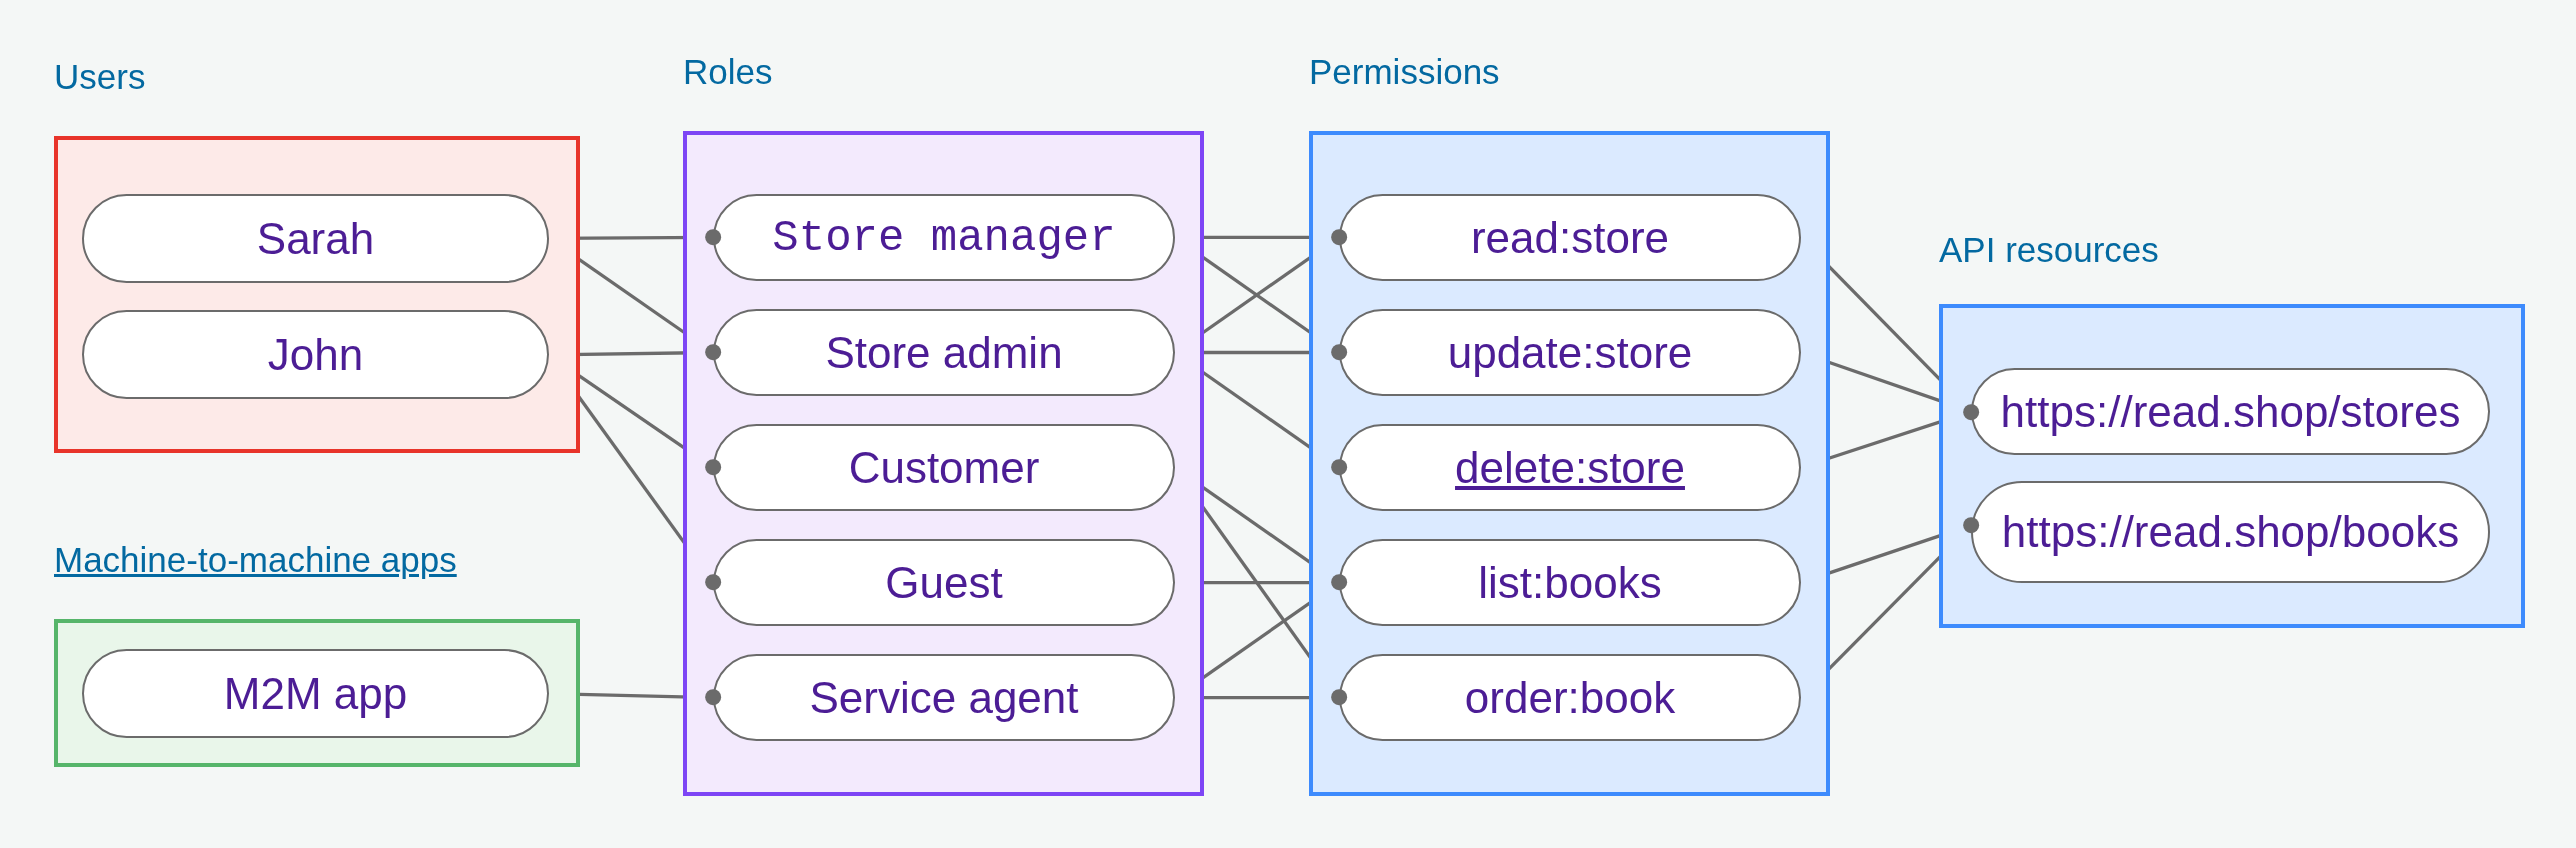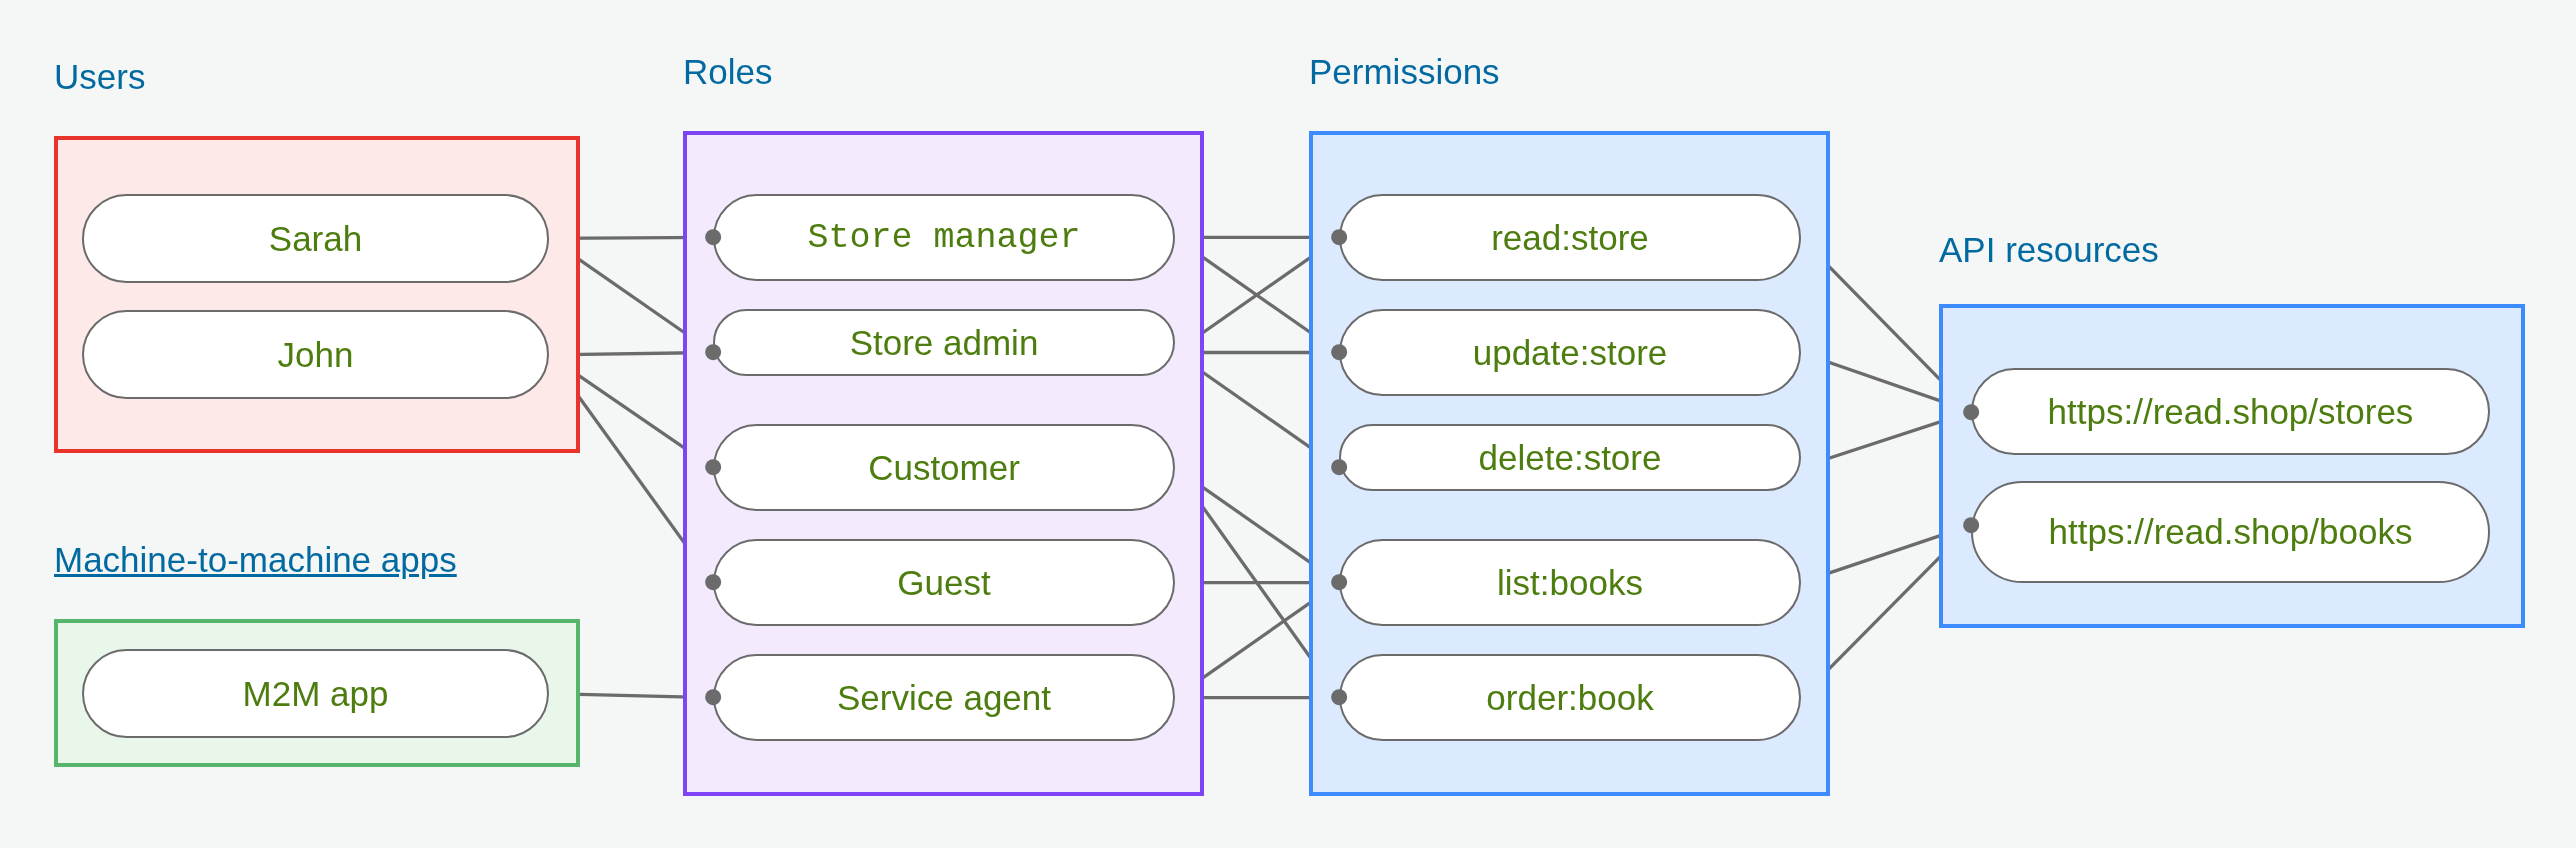--- a/index.html
+++ b/index.html
@@ -37,22 +37,22 @@
   }
   .node {
     position: absolute;
     box-sizing: border-box;
     background: #ffffff;
     border: 2.6px solid #6b6b6b;
     border-radius: 872px;
     display: flex;
     align-items: center;
     justify-content: center;
-    font-size: 35px;
-    color: #4d7c0f;
+    font-size: 44px;
+    color: #4c1d95;
     white-space: nowrap;
     z-index: 3;
   }
   .port {
     position: absolute;
     width: 15.7px;
     height: 15.7px;
     border-radius: 50%;
     background: #6b6b6b;
     z-index: 4;
@@ -90,29 +90,29 @@
       <div class="group-title" style="left: 54px; top: 59px;">Users</div>
       <div class="group-box" style="left: 54px; top: 136px; width: 526px; height: 317px; border-color: rgb(232, 52, 42); background: rgb(253, 234, 232);"></div>
       <div class="node" style="left: 82px; top: 194px; width: 467px; height: 89px; border-color: rgb(107, 107, 107); background: rgb(255, 255, 255);">Sarah</div>
       <div class="node" style="left: 82px; top: 310px; width: 467px; height: 89px; border-color: rgb(107, 107, 107); background: rgb(255, 255, 255);">John</div>
       <div class="group-title" style="left: 54px; top: 542px; text-decoration: underline;">Machine-to-machine apps</div>
       <div class="group-box" style="left: 54px; top: 619px; width: 526px; height: 148px; border-color: rgb(86, 181, 106); background: rgb(233, 246, 234);"></div>
       <div class="node" style="left: 82px; top: 649px; width: 467px; height: 89px; border-color: rgb(107, 107, 107); background: rgb(255, 255, 255);">M2M app</div>
       <div class="group-title" style="left: 683px; top: 54px;">Roles</div>
       <div class="group-box" style="left: 683px; top: 131px; width: 521px; height: 665px; border-color: rgb(125, 69, 245); background: rgb(243, 234, 253);"></div>
       <div class="node" style="left: 713px; top: 194px; width: 462px; height: 87px; border-color: rgb(107, 107, 107); background: rgb(255, 255, 255); font-family: Liberation Mono, monospace;">Store manager</div>
-      <div class="node" style="left: 713px; top: 309px; width: 462px; height: 67px; border-color: rgb(107, 107, 107); background: rgb(255, 255, 255);">Store admin</div>
+      <div class="node" style="left: 713px; top: 309px; width: 462px; height: 87px; border-color: rgb(107, 107, 107); background: rgb(255, 255, 255);">Store admin</div>
       <div class="node" style="left: 713px; top: 424px; width: 462px; height: 87px; border-color: rgb(107, 107, 107); background: rgb(255, 255, 255);">Customer</div>
       <div class="node" style="left: 713px; top: 539px; width: 462px; height: 87px; border-color: rgb(107, 107, 107); background: rgb(255, 255, 255);">Guest</div>
       <div class="node" style="left: 713px; top: 654px; width: 462px; height: 87px; border-color: rgb(107, 107, 107); background: rgb(255, 255, 255);">Service agent</div>
       <div class="group-title" style="left: 1309px; top: 54px;">Permissions</div>
       <div class="group-box" style="left: 1309px; top: 131px; width: 521px; height: 665px; border-color: rgb(61, 139, 253); background: rgb(219, 234, 255);"></div>
       <div class="node" style="left: 1339px; top: 194px; width: 462px; height: 87px; border-color: rgb(107, 107, 107); background: rgb(255, 255, 255);">read:store</div>
       <div class="node" style="left: 1339px; top: 309px; width: 462px; height: 87px; border-color: rgb(107, 107, 107); background: rgb(255, 255, 255);">update:store</div>
-      <div class="node" style="left: 1339px; top: 424px; width: 462px; height: 67px; border-color: rgb(107, 107, 107); background: rgb(255, 255, 255);">delete:store</div>
+      <div class="node" style="left: 1339px; top: 424px; width: 462px; height: 87px; border-color: rgb(107, 107, 107); background: rgb(255, 255, 255); text-decoration: underline;">delete:store</div>
       <div class="node" style="left: 1339px; top: 539px; width: 462px; height: 87px; border-color: rgb(107, 107, 107); background: rgb(255, 255, 255);">list:books</div>
       <div class="node" style="left: 1339px; top: 654px; width: 462px; height: 87px; border-color: rgb(107, 107, 107); background: rgb(255, 255, 255);">order:book</div>
       <div class="group-title" style="left: 1939px; top: 232px;">API resources</div>
       <div class="group-box" style="left: 1939px; top: 304px; width: 586px; height: 324px; border-color: rgb(61, 139, 253); background: rgb(219, 234, 255);"></div>
       <div class="node" style="left: 1971px; top: 368px; width: 519px; height: 87px; border-color: rgb(107, 107, 107); background: rgb(255, 255, 255);">https://read.shop/stores</div>
       <div class="node" style="left: 1971px; top: 481px; width: 519px; height: 102px; border-color: rgb(107, 107, 107); background: rgb(255, 255, 255); text-align: right;">https://read.shop/books</div>
     </div>
 <div class="port" style="left: 713px; top: 237px; background: rgb(107, 107, 107);"></div>
     <div class="port" style="left: 713px; top: 352px; background: rgb(107, 107, 107);"></div>
     <div class="port" style="left: 713px; top: 467px; background: rgb(107, 107, 107);"></div>

